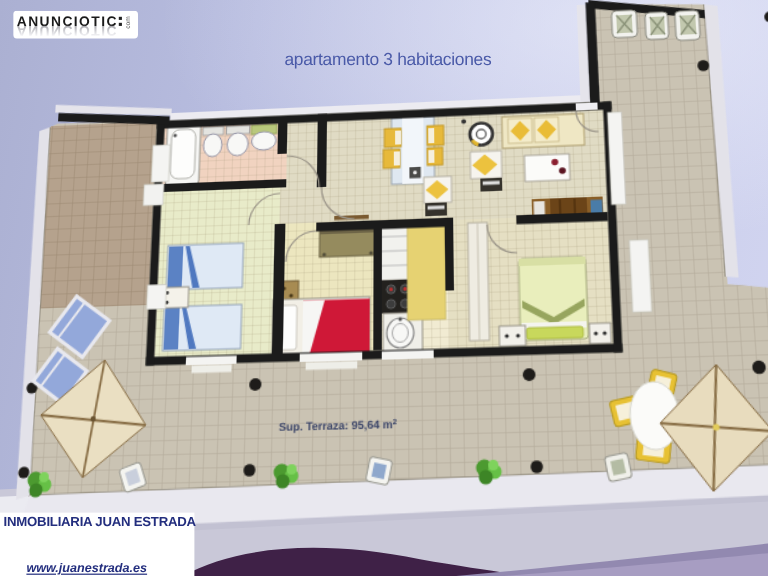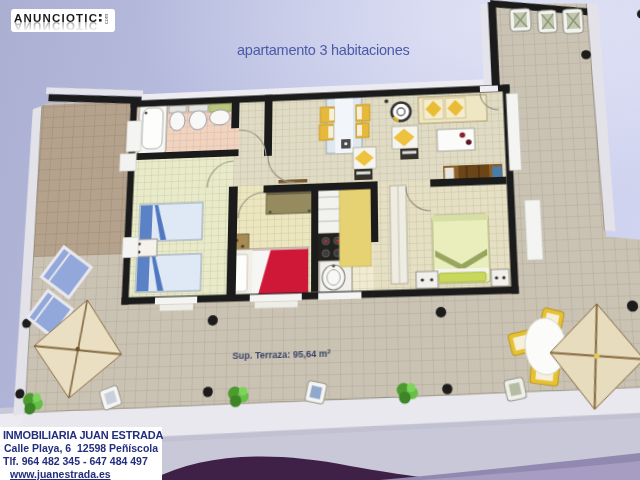--- a/index.html
+++ b/index.html
@@ -462,18 +462,16 @@
 <rect x="88" y="10" width="2.6" height="2.6" fill="#222"></rect>
 <text x="97" y="15" font-family="Liberation Sans,sans-serif" font-size="5.5" fill="#555" transform="rotate(-90 97 15)">com</text>
 </svg>
 
 <div class="abs" style="left:237px;top:42px;font-size:14.5px;color:#4a5aa8;letter-spacing:-0.25px;text-align:center;">apartamento 3 habitaciones</div>
 
 <div class="abs" style="left:0;top:427px;width:162px;height:53px;background:#ffffff;"></div>
 
 <div class="abs" style="left:3px;top:429px;width:159px;font-size:11px;font-weight:bold;color:#232e7e;white-space:nowrap;letter-spacing:-0.2px;">INMOBILIARIA JUAN ESTRADA</div>
 
-<div class="abs" style="left:4px;top:442px;width:158px;font-size:10.5px;font-weight:bold;color:#232e7e;white-space:nowrap;">Calle Playa, 6&nbsp; 12598 Peñíscola</div>
-
-<div class="abs" style="left:3px;top:455px;width:158px;font-size:10.5px;font-weight:bold;color:#232e7e;white-space:nowrap;">Tlf. 964 482 345 - 647 484 497</div>
-
-<div class="abs" style="left:10px;top:468px;font-size:10.5px;font-weight:bold;color:#232e7e;text-decoration:underline;white-space:nowrap;">www.juanestrada.es</div>
+
+
+<div class="abs" style="left:22px;top:468px;font-size:10.5px;font-weight:bold;color:#232e7e;text-decoration:underline;white-space:nowrap;font-style:italic;">www.juanestrada.es</div>
 </div>
 
 </body></html>

